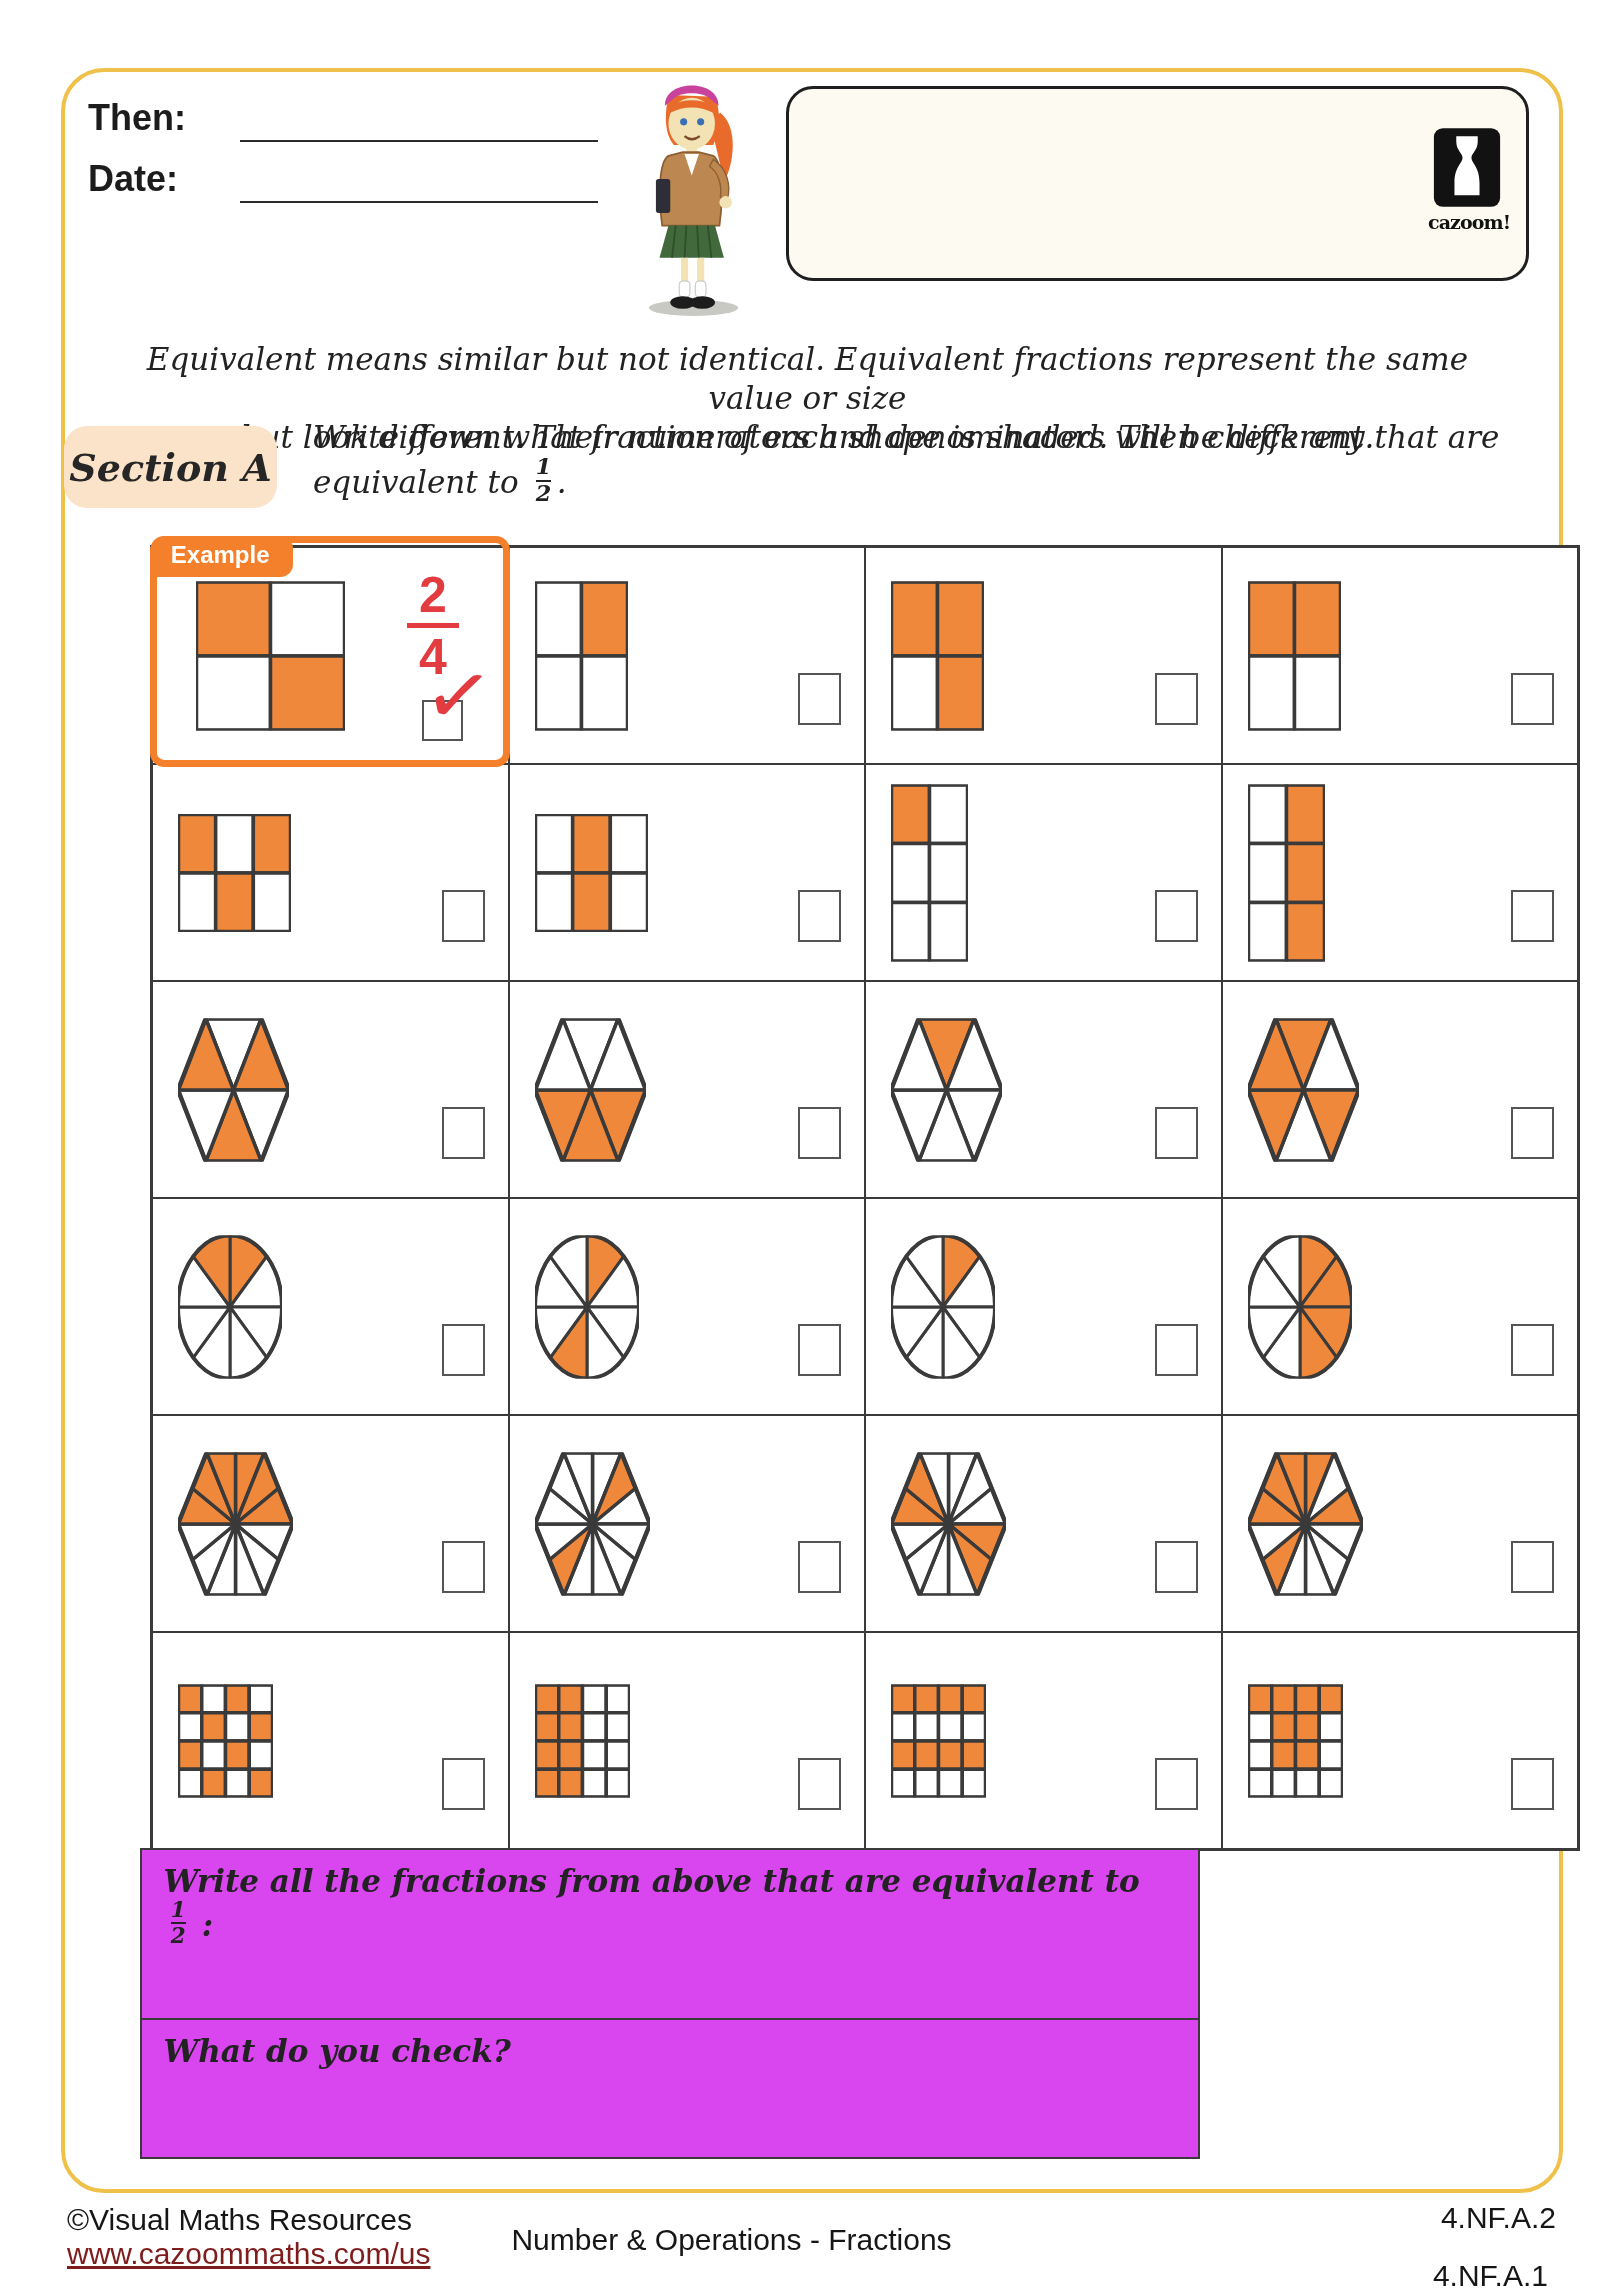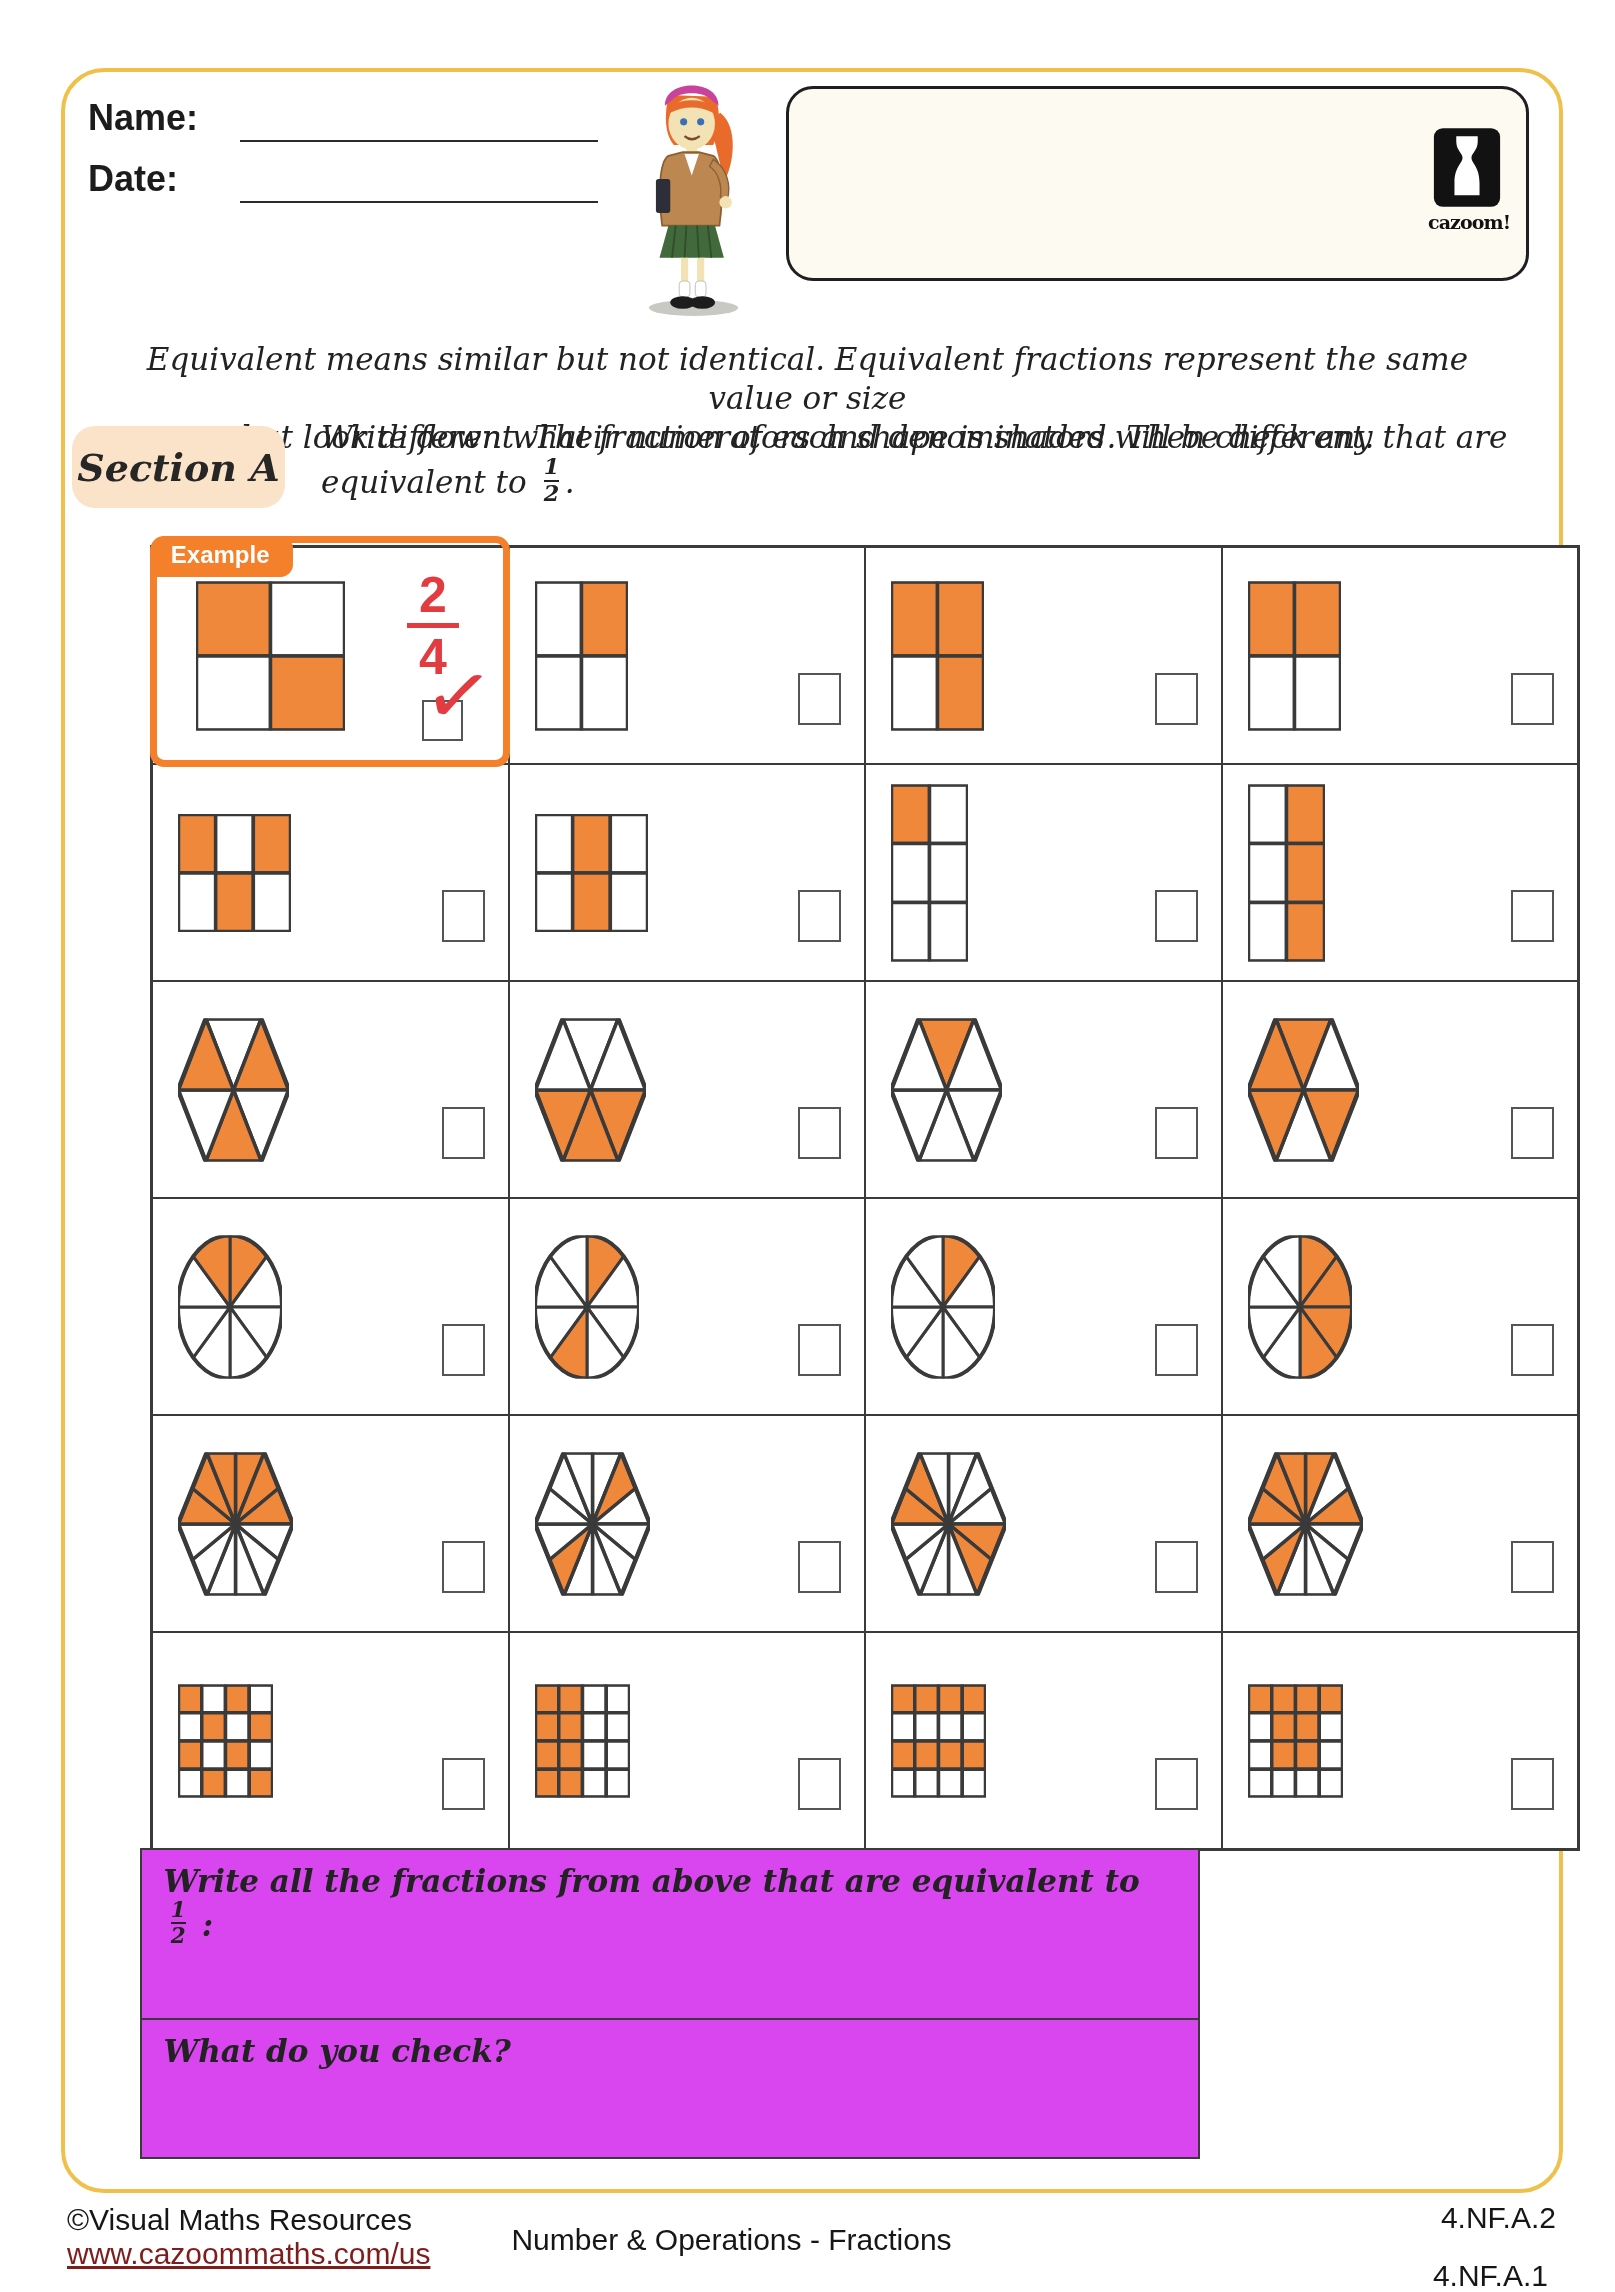--- a/index.html
+++ b/index.html
@@ -7,21 +7,21 @@
   .outer-frame{position:absolute;left:61px;top:68px;width:1494px;height:2117px;border:4.5px solid #EFC14B;border-radius:43px;background:#fff;}
   
   .hdr-label{position:absolute;font-size:36px;font-weight:bold;color:#1c1c1c;}
   .hdr-line{position:absolute;height:0;border-bottom:2.7px solid #2b2b2b;width:358px;left:240px;}
   .title-box{position:absolute;left:786px;top:86px;width:743px;height:195px;border:3.6px solid #1f1f1f;border-radius:27px;background:#FCFAF1;box-sizing:border-box;}
   .title-text{position:absolute;left:806px;top:115px;width:573px;text-align:center;font-size:41px;font-weight:bold;line-height:52px;color:#262626;}
   .logo{position:absolute;left:1428px;top:127px;width:77px;text-align:center;}
   .logo-text{font-family:"DejaVu Serif",serif;font-weight:bold;font-size:19px;color:#111;letter-spacing:-0.9px;}
   
   .intro{position:absolute;left:107px;top:340px;width:1401px;text-align:center;font-family:"DejaVu Serif",serif;font-style:italic;font-size:31px;line-height:39px;color:#222;}
-  .section-row{position:absolute;left:64px;top:426px;width:1451px;height:82px;display:flex;align-items:center;margin-left:8px;}
+  .section-row{position:absolute;left:64px;top:426px;width:1451px;height:82px;display:flex;align-items:center;}
   .section-pill{background:#FBE3C9;border-radius:23px;height:82px;min-width:213px;display:flex;align-items:center;justify-content:center;font-family:"DejaVu Serif",serif;font-style:italic;font-weight:bold;font-size:38px;color:#262626;}
   .section-instr{margin-left:36px;font-family:"DejaVu Serif",serif;font-style:italic;font-size:31px;color:#222;}
   .frac{display:inline-block;vertical-align:middle;text-align:center;font-size:22.4px;line-height:1.05;font-weight:bold;margin:0 5.4px 9px 7.2px;}
   .frac .bar{border-top:2.7px solid #222;margin:0.9px 0;}
   
   .ftable{position:absolute;left:150px;top:545px;width:1430px;height:1306px;display:grid;grid-template-columns:repeat(4,1fr);grid-template-rows:repeat(6,1fr);border:2.7px solid #3a3a3a;background:#fff;box-sizing:border-box;}
   .fcell{position:relative;border:1.3px solid #3a3a3a;box-sizing:border-box;}
   .shape-wrap{position:absolute;left:25px;top:50%;transform:translateY(-50%);font-size:0;}
   .cbx{position:absolute;right:23px;bottom:38px;width:43px;height:52px;border:2.2px solid #555;background:#fff;box-sizing:border-box;}
   
@@ -37,21 +37,21 @@
   
   .foot{position:absolute;font-size:30px;color:#161616;}
   .foot-link{color:#7f1d1d;text-decoration:underline;}
 </style>
 </head>
 <body>
 
 <div class="page">
   <div class="outer-frame"></div>
 
-  <div class="hdr-label" style="left:88px;top:97px;">Name:</div>
+  <div class="hdr-label" style="left:88px;top:97px;">Then:</div>
   <div class="hdr-line" style="top:140px;"></div>
   <div class="hdr-label" style="left:88px;top:158px;">Date:</div>
   <div class="hdr-line" style="top:201px;"></div>
 
   <svg class="girl" style="position:absolute;left:613px;top:57px;" width="161" height="262" viewBox="0 0 180 292">
     <ellipse cx="90" cy="280" rx="50" ry="9" fill="#c9c9c4"></ellipse>
     <path d="M120,62 C140,78 136,118 124,140 C119,114 112,88 108,70 Z" fill="#E96B2C"></path>
     <path d="M62,42 C56,72 60,88 68,98 L112,98 C120,82 120,56 114,44 Z" fill="#E96B2C"></path>
     <ellipse cx="88" cy="74" rx="26" ry="29" fill="#F2E2B4"></ellipse>
     <path d="M58,54 C58,24 118,24 118,54 L108,46 C100,38 76,38 68,46 Z" fill="#C9429C"></path>

